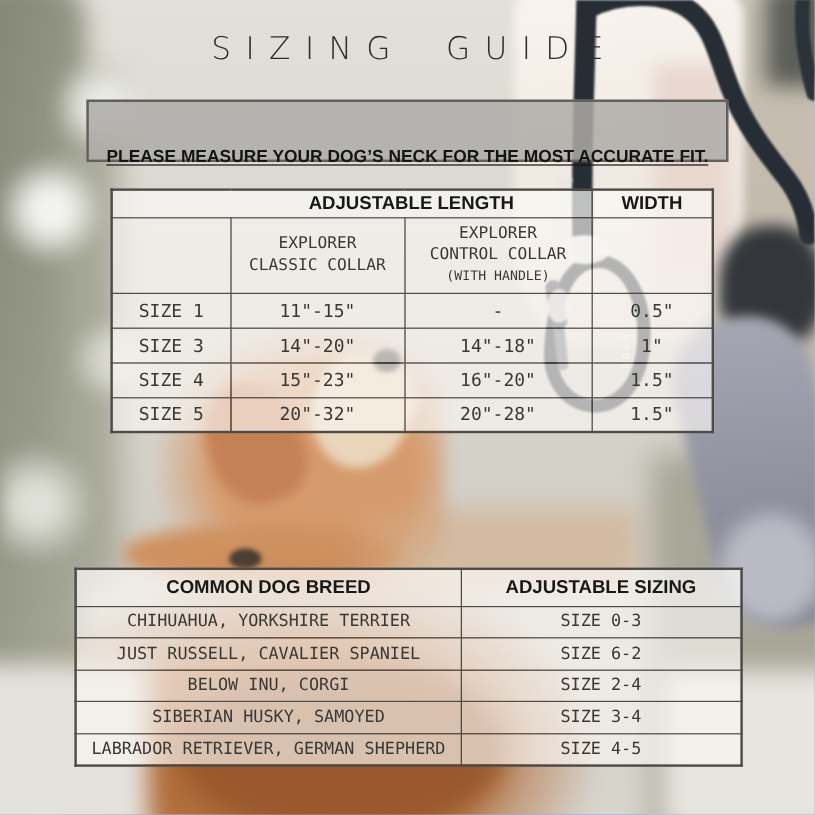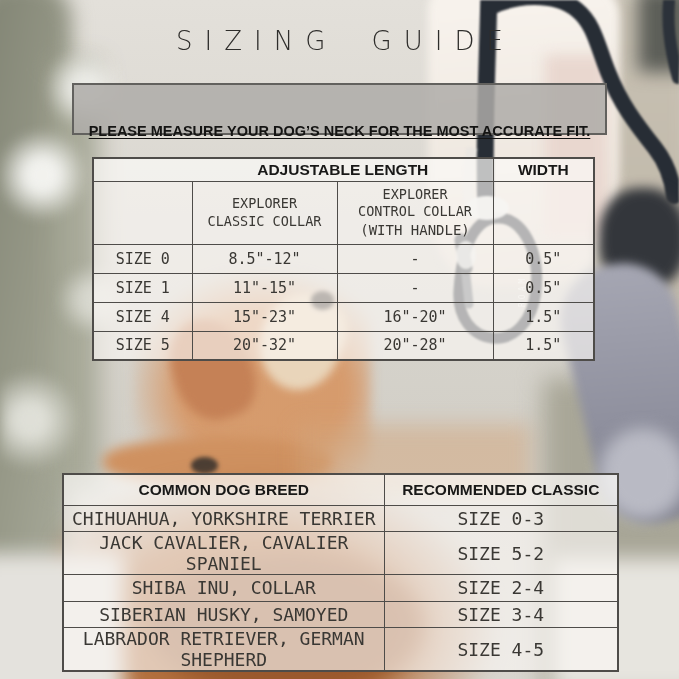--- a/index.html
+++ b/index.html
@@ -66,27 +66,27 @@
   .hdr{font-family:"Liberation Sans", sans-serif;font-weight:bold;font-size:15.5px;color:#181817;
        background:rgba(251,249,246,.72);}
   .mono{font-family:"DejaVu Sans Mono", monospace;font-weight:400;color:#3a3834;}
 
   .sizing{left:92px;top:157px;width:501px;}
   .sizing thead tr.r1{height:23px;}
   .sizing thead tr.r2{height:63px;}
   .sizing tbody tr{height:29px;}
   .sizing .adj{padding-left:99px;text-align:center;}
   .sizing .sub{font-size:13.5px;line-height:1.3;}
-  .sizing .handle{font-size:14px;}
+  .sizing .handle{font-size:11px;}
   .sizing tbody td{font-size:15px;}
 
   .breeds{left:62px;top:473px;width:555px;}
   .breeds thead tr{height:31px;}
   .breeds tbody tr{height:26.5px;}
-  .breeds tbody td{font-size:18px;}
+  .breeds tbody td{font-size:14px;}
 </style>
 </head>
 <body>
 
 <div class="stage">
 
   <div class="bg">
     <div class="blob b-base"></div>
     <div class="blob b-treeL1"></div>
     <div class="blob b-treeL2"></div>
@@ -153,30 +153,30 @@
         <td class="mono sub">
           <span>EXPLORER</span><br>
           <span>CONTROL COLLAR</span><br>
           <span class="handle">(WITH HANDLE)</span>
         </td>
         <td></td>
       </tr>
     </thead>
     <tbody id="sizing-body" class="mono">
         <tr>
-          <td>SIZE 0</td>
-          <td>8.5"-12"</td>
-          <td>-</td>
-          <td>0.5"</td>
-        </tr>
-        <tr>
           <td>SIZE 1</td>
           <td>11"-15"</td>
           <td>-</td>
           <td>0.5"</td>
+        </tr>
+        <tr>
+          <td>SIZE 3</td>
+          <td>14"-20"</td>
+          <td>14"-18"</td>
+          <td>1"</td>
         </tr>
         <tr>
           <td>SIZE 4</td>
           <td>15"-23"</td>
           <td>16"-20"</td>
           <td>1.5"</td>
         </tr>
         <tr>
           <td>SIZE 5</td>
           <td>20"-32"</td>
@@ -187,34 +187,34 @@
   </table>
 
   <table class="breeds">
     <colgroup>
         <col style="width:321px">
         <col style="width:234px">
       </colgroup>
     <thead>
       <tr>
         <th class="hdr">COMMON DOG BREED</th>
-        <th class="hdr">RECOMMENDED CLASSIC</th>
+        <th class="hdr">ADJUSTABLE SIZING</th>
       </tr>
     </thead>
     <tbody id="breed-body" class="mono">
         <tr>
           <td>CHIHUAHUA, YORKSHIRE TERRIER</td>
           <td>SIZE 0-3</td>
         </tr>
         <tr>
-          <td>JACK CAVALIER, CAVALIER SPANIEL</td>
-          <td>SIZE 5-2</td>
-        </tr>
-        <tr>
-          <td>SHIBA INU, COLLAR</td>
+          <td>JUST RUSSELL, CAVALIER SPANIEL</td>
+          <td>SIZE 6-2</td>
+        </tr>
+        <tr>
+          <td>BELOW INU, CORGI</td>
           <td>SIZE 2-4</td>
         </tr>
         <tr>
           <td>SIBERIAN HUSKY, SAMOYED</td>
           <td>SIZE 3-4</td>
         </tr>
         <tr>
           <td>LABRADOR RETRIEVER, GERMAN SHEPHERD</td>
           <td>SIZE 4-5</td>
         </tr>

